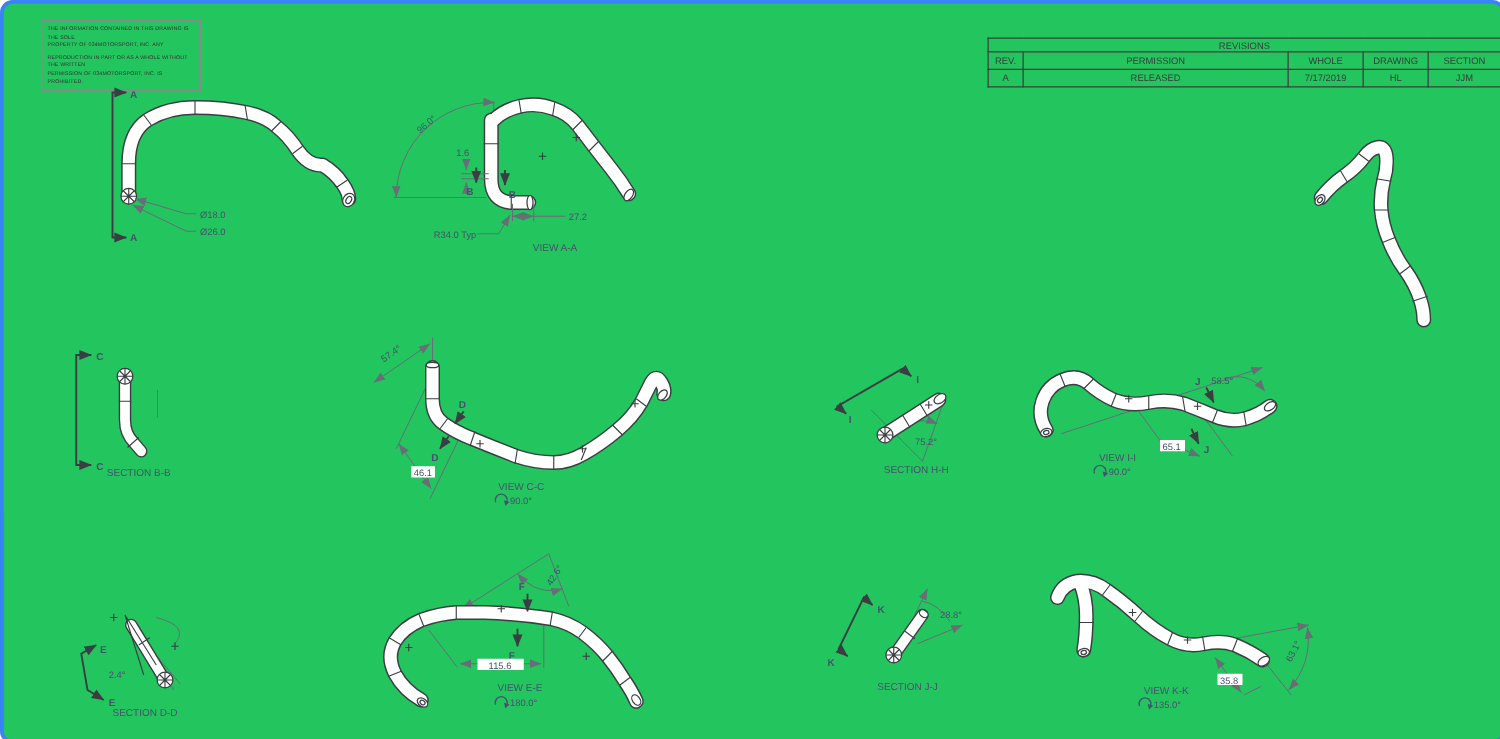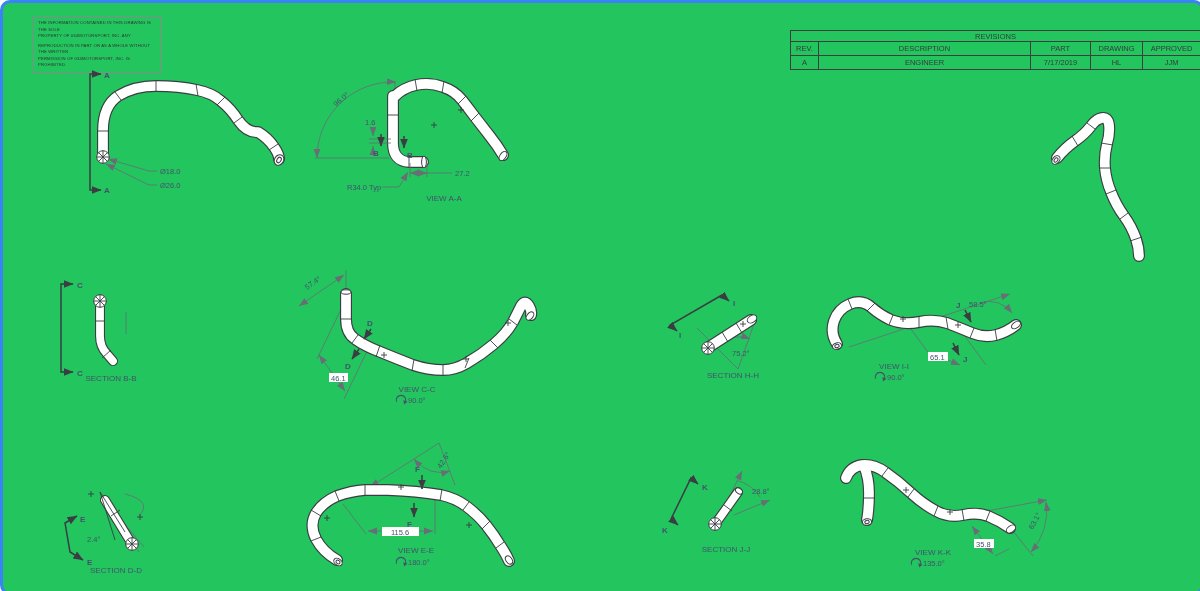--- a/index.html
+++ b/index.html
@@ -43,28 +43,28 @@
         <col style="width:60px">
         <col style="width:52px">
         <col style="width:58px">
       </colgroup>
     <tbody>
         <tr class="tt">
           <td colspan="5">REVISIONS</td>
         </tr>
     <tr>
       <th>REV.</th>
-      <th>DESCRIPTION</th>
-      <th>PART</th>
+      <th>PERMISSION</th>
+      <th>WHOLE</th>
       <th>DRAWING</th>
-      <th>APPROVED</th>
+      <th>SECTION</th>
     </tr>
     <tr>
       <td>A</td>
-      <td>ENGINEER</td>
+      <td>RELEASED</td>
       <td>7/17/2019</td>
       <td>HL</td>
       <td>JJM</td>
     </tr>
   </tbody>
     </table>
 
   <svg width="1200" height="591" viewBox="0 0 1200 591">
     <defs>
       <marker id="ar" markerUnits="userSpaceOnUse" markerWidth="10" markerHeight="10" refX="9" refY="5" orient="auto-start-reverse">

